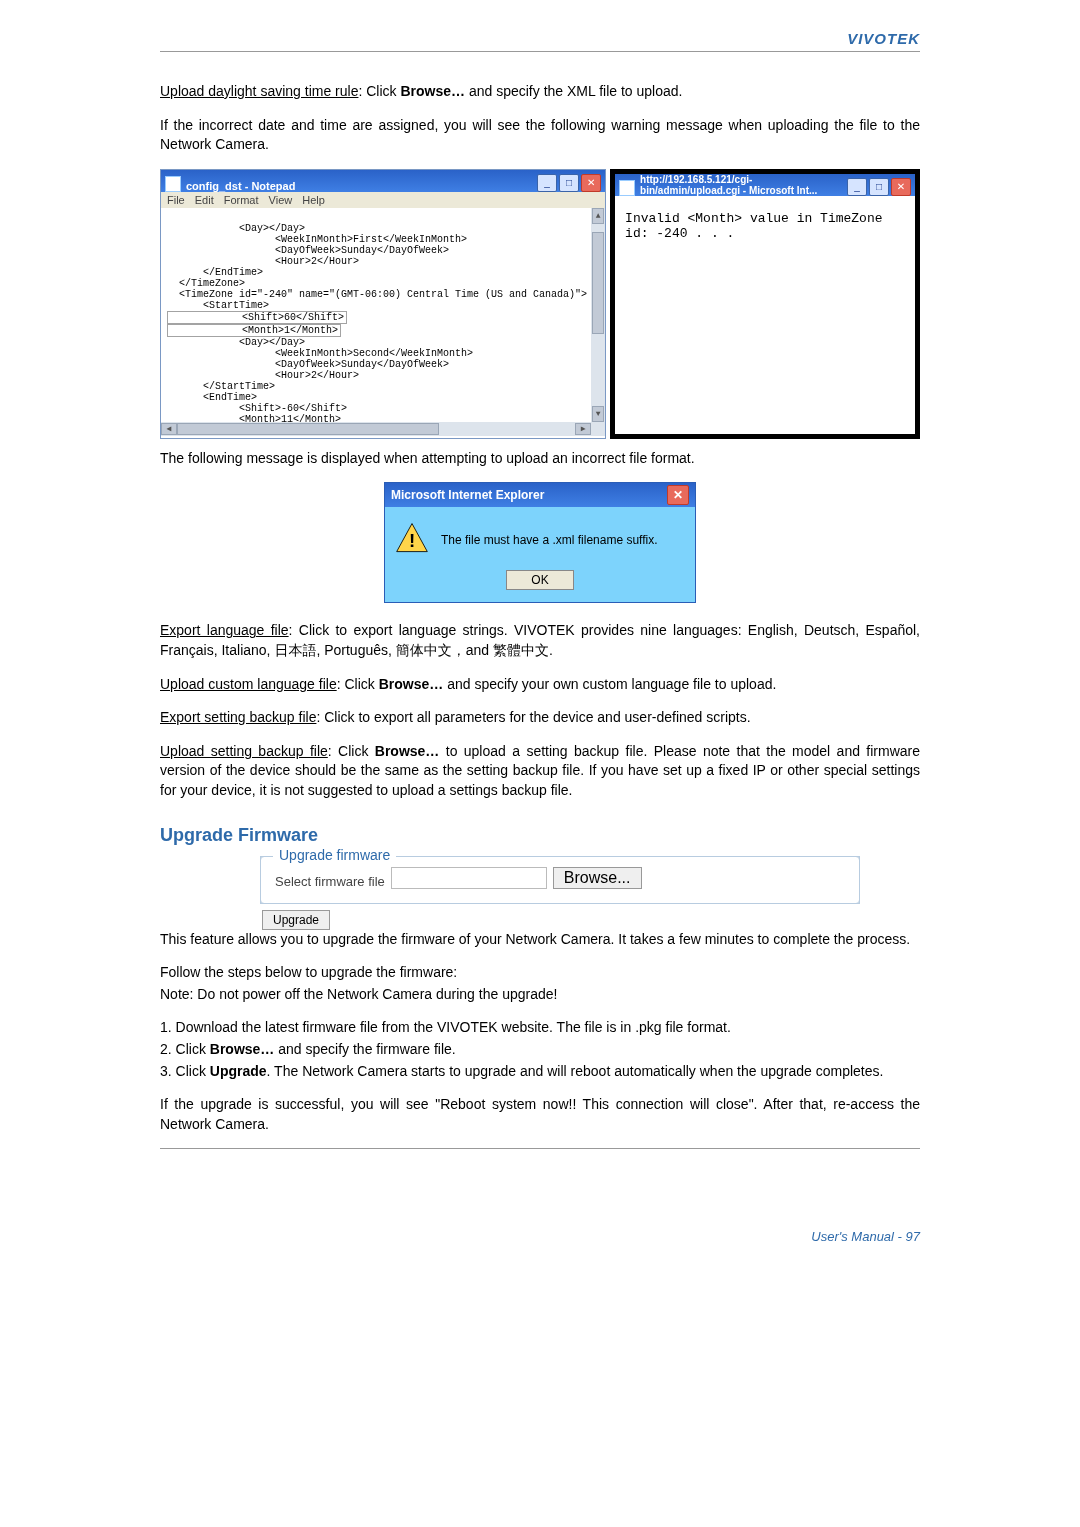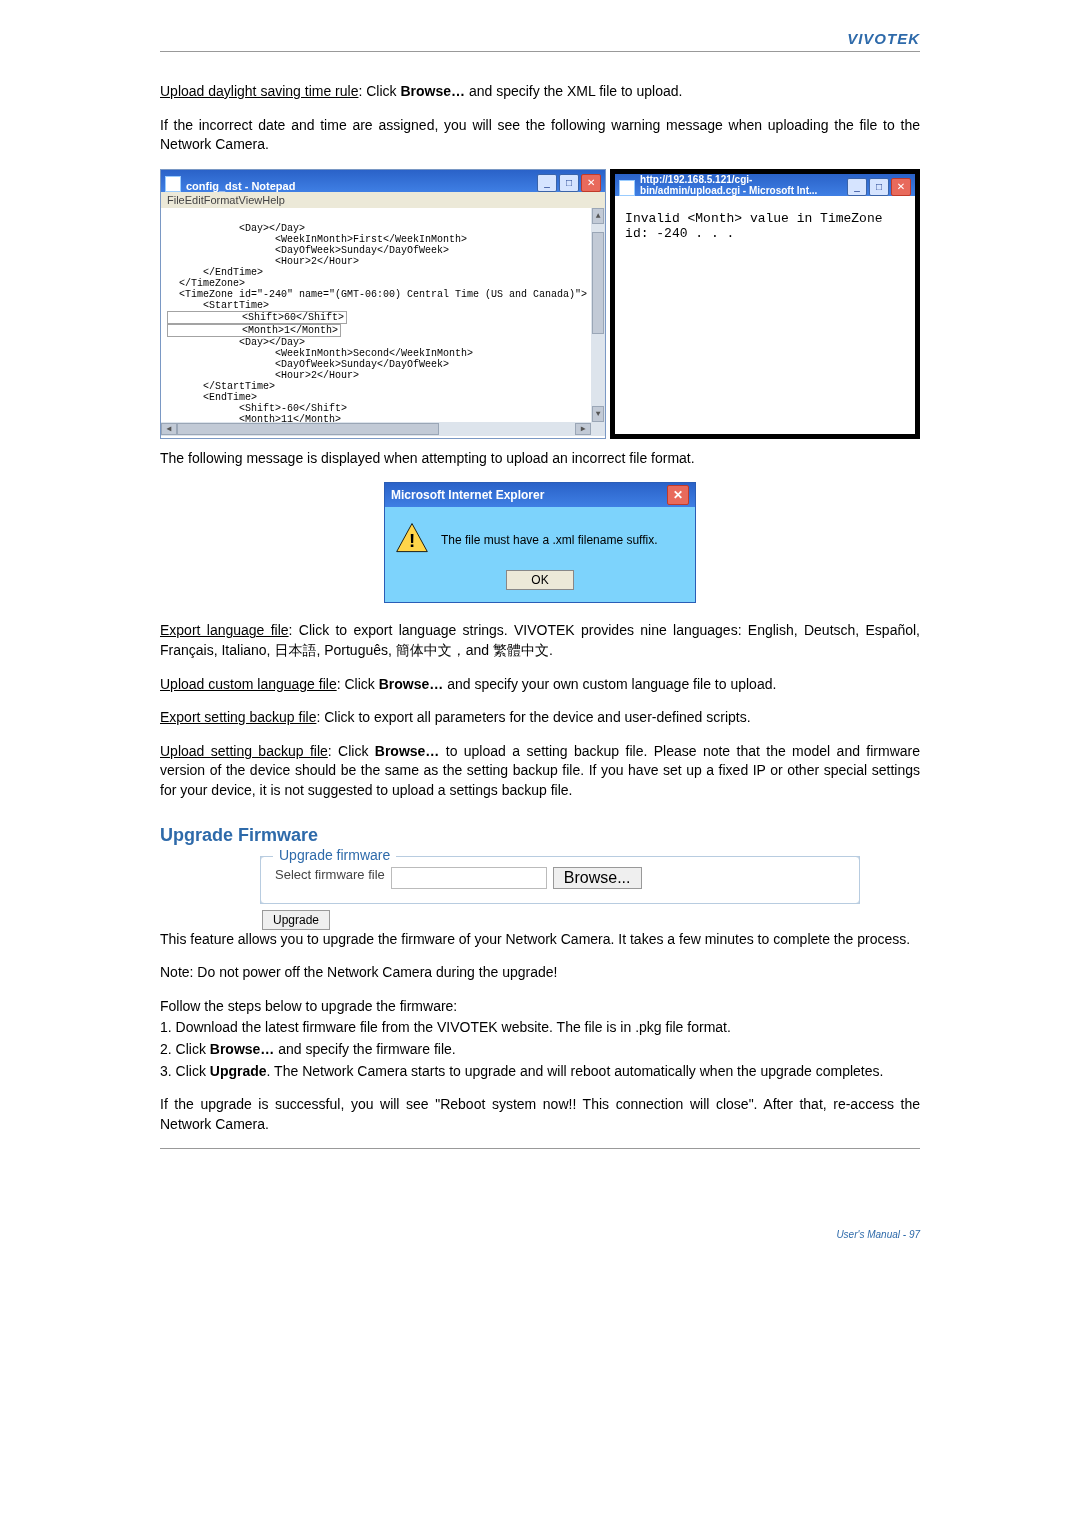--- a/index.html
+++ b/index.html
@@ -12,21 +12,21 @@
  .bold{font-weight:bold}
  .img-row{display:flex;gap:4px;margin-bottom:10px}
  
  .win{border:1px solid #7a98c4;background:#fff;font-family:Tahoma,Arial,sans-serif;font-size:11px}
  .win .titlebar{background:linear-gradient(#2a62c8,#3f7fe4);color:#fff;display:flex;align-items:flex-end;height:22px;padding:0 4px}
  .titlebar .ticon{width:14px;height:14px;background:#fff;border:1px solid #9cf;margin-right:5px}
  .titlebar .tlabel{flex:1;font-weight:bold}
  .winbtns{display:flex;gap:2px}
  .winbtn{width:18px;height:16px;background:#d6e4ff;color:#1a3a8a;display:flex;align-items:center;justify-content:center;font-size:10px;border:1px solid #3a63a8;border-radius:2px}
  .winbtn.close{background:#e86a5c;color:#fff;border-color:#c03a2a}
- .menubar{background:#ece9d8;color:#444;padding:2px 6px;font-size:11px;display:flex;}
+ .menubar{background:#ece9d8;color:#444;padding:2px 6px;font-size:11px;display:flex;gap:10px}
  .notepad-body{position:relative;padding:4px 18px 4px 6px;font-family:"Courier New",monospace;font-size:10px;color:#000;white-space:pre;overflow:hidden;height:220px}
  .notepad-body .hl{border:1px solid #a3a3a3;display:inline-block;padding:0 2px;line-height:1.1}
  .vscroll{position:absolute;right:0;top:0;bottom:14px;width:14px;background:#dde4ec}
  .vscroll .thumb{position:absolute;left:1px;right:1px;top:24px;height:100px;background:#c2cad6;border:1px solid #9aa6b6}
  .vscroll .ab{position:absolute;left:1px;right:1px;height:14px;background:#c2cad6;border:1px solid #9aa6b6;display:flex;align-items:center;justify-content:center;font-size:8px;color:#555}
  .hscroll{position:absolute;left:0;right:14px;bottom:0;height:14px;background:#dde4ec}
  .hscroll .thumb{position:absolute;top:1px;bottom:1px;left:16px;width:260px;background:#c2cad6;border:1px solid #9aa6b6}
  .hscroll .ab{position:absolute;top:1px;bottom:1px;width:14px;background:#c2cad6;border:1px solid #9aa6b6;display:flex;align-items:center;justify-content:center;font-size:8px;color:#555}
  .corner{position:absolute;right:0;bottom:0;width:14px;height:14px;background:#dde4ec}
  
@@ -40,25 +40,25 @@
  .dialog .dheader .dclose{width:20px;height:18px;background:#e86a5c;color:#fff;border:1px solid #c03a2a;display:flex;align-items:center;justify-content:center;font-size:12px;border-radius:2px}
  .dialog .dbody{padding:14px 10px 8px;display:flex;align-items:center;gap:12px}
  .warn-icon svg{width:34px;height:34px}
  .dialog .dfooter{display:flex;justify-content:center;padding:4px 0 12px}
  .dlg-btn{padding:2px 24px;border:1px solid #888;background:#ece9d8;font-size:12px}
  
  .section-title{color:#2e6aaa;font-size:18px;font-weight:bold;margin:24px 0 10px}
  .fw-panel{margin-left:100px;margin-right:60px;border:1px solid #b8cce0}
  .fieldset{border:1px solid #b8cce0;margin:-1px;padding:10px 14px 14px;position:relative;border-radius:4px}
  .legend{position:absolute;top:-10px;left:12px;background:#fff;color:#2e6aaa;font-size:14px;padding:0 6px}
- .fw-row{display:flex;align-items:flex-start;gap:6px;font-size:13px;color:#444}
+ .fw-row{display:flex;align-items:flex-end;gap:6px;font-size:13px;color:#444}
  .fw-row input[type=text]{width:150px;border:1px solid #bbb;height:18px}
  .fw-row .browse{padding:1px 10px;border:1px solid #999;background:#efefef;font-size:16px}
  .upgrade-btn{margin:6px 0 0 102px;padding:2px 10px;border:1px solid #999;background:#efefef;font-size:12px}
- .footer{color:#2e6aaa;font-style:italic;font-size:10px;text-align:right;margin-top:80px}
+ .footer{color:#2e6aaa;font-style:italic;font-size:13px;text-align:right;margin-top:80px}
  .footer .pg{color:#2e6aaa}
  hr.botline{border:none;border-top:1px solid #999;margin:4px 0 6px}
 </style>
 </head>
 <body>
 
 <div class="page">
   <div class="brand">VIVOTEK</div>
   <hr class="topline">
 
@@ -190,22 +190,22 @@
       <div class="fw-row">
         <span>Select firmware file</span>
         <input type="text" style="">
         <button class="browse">Browse...</button>
       </div>
     </div>
   </div>
   <button class="upgrade-btn">Upgrade</button>
 
   <p class="justify">This feature allows you to upgrade the firmware of your Network Camera. It takes a few minutes to complete the process.</p>
+  <p style="margin-bottom:2px">Follow the steps below to upgrade the firmware:</p>
   <p>Note: Do not power off the Network Camera during the upgrade!</p>
-  <p style="margin-bottom:2px">Follow the steps below to upgrade the firmware:</p>
   <p style="margin-bottom:2px">1. Download the latest firmware file from the VIVOTEK website. The file is in .pkg file format.</p>
   <p style="margin-bottom:2px">
     <span>2. Click </span><span class="bold">Browse…</span><span> and specify the firmware file.</span>
   </p>
   <p style="margin-bottom:14px;padding-left:0">
     <span>3. Click </span><span class="bold">Upgrade</span><span>. The Network Camera starts to upgrade and will reboot automatically when the upgrade completes.</span>
   </p>
   <p class="justify">If the upgrade is successful, you will see "Reboot system now!! This connection will close". After that, re-access the Network Camera.</p>
 
   <hr class="botline">

